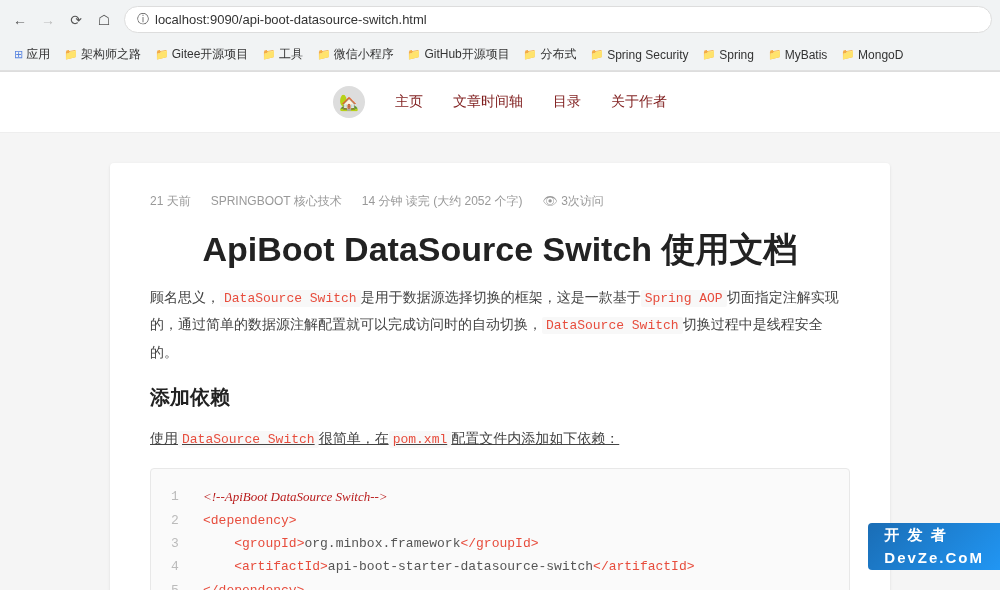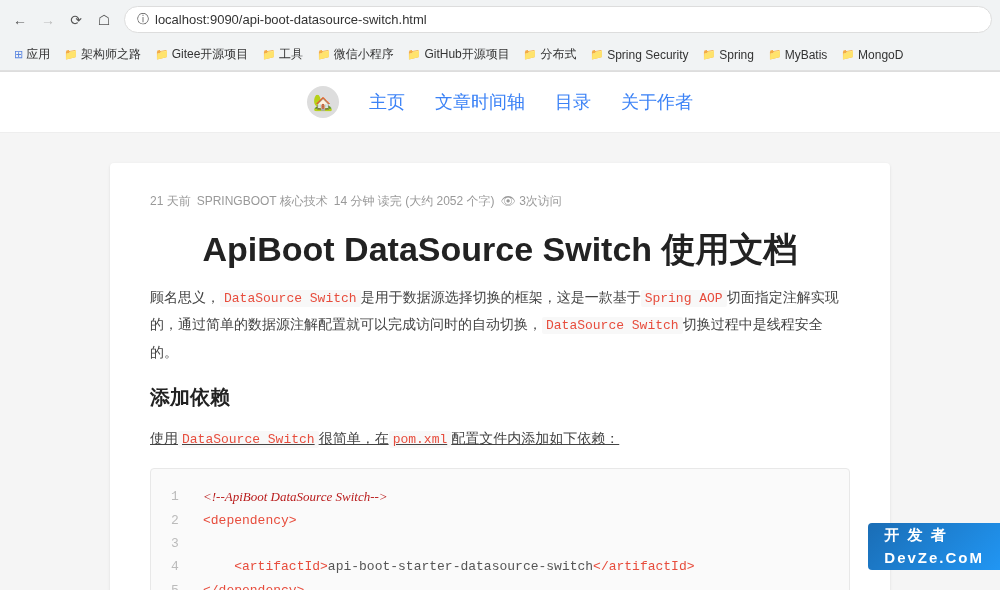--- a/index.html
+++ b/index.html
@@ -49,32 +49,32 @@
     
     .site-nav {
       display: flex; align-items: center; justify-content: center; gap: 30px;
       padding: 14px 20px; background: #fff; border-bottom: 1px solid #eee;
     }
     .site-logo {
       width: 32px; height: 32px; background: #ddd; border-radius: 50%;
       display: flex; align-items: center; justify-content: center; font-size: 16px;
     }
     .nav-link {
-      color: #3b82f6; text-decoration: none; font-size: 18px; cursor: pointer;
+      color: #7f1d1d; text-decoration: none; font-size: 14px; cursor: pointer;
     }
 
     
     .article-container {
       max-width: 780px; margin: 30px auto; background: #fff;
       padding: 30px 40px 40px; border-radius: 4px; box-shadow: 0 1px 3px rgba(0,0,0,0.1);
       position: relative;
     }
 
     .article-meta {
-      font-size: 12px; color: #999; margin-bottom: 16px; display: flex; gap: 6px; align-items: flex-end;
+      font-size: 12px; color: #999; margin-bottom: 16px; display: flex; gap: 20px; align-items: flex-end;
     }
     .meta-tag {
       color: #999; font-size: 12px;
     }
 
     .article-title {
       font-size: 34px; font-weight: bold; color: #222; margin-bottom: 10px; line-height: 1.4; text-align: center;
     }
 
     .article-intro {
@@ -218,20 +218,21 @@
       <div class="code-line">
         <span class="line-num">1</span>
         <span class="line-content xml-comment">&lt;!--ApiBoot DataSource Switch--&gt;</span>
       </div>
       <div class="code-line">
         <span class="line-num">2</span>
         <span class="line-content"><span class="xml-tag">&lt;dependency&gt;</span></span>
       </div>
       <div class="code-line">
         <span class="line-num">3</span>
+        <span class="line-content">&nbsp;&nbsp;&nbsp;&nbsp;<span class="xml-tag">&lt;groupId&gt;</span><span class="xml-text">org.minbox.framework</span><span class="xml-tag">&lt;/groupId&gt;</span></span>
       </div>
       <div class="code-line">
         <span class="line-num">4</span>
         <span class="line-content">&nbsp;&nbsp;&nbsp;&nbsp;<span class="xml-tag">&lt;artifactId&gt;</span><span class="xml-text">api-boot-starter-datasource-switch</span><span class="xml-tag">&lt;/artifactId&gt;</span></span>
       </div>
       <div class="code-line">
         <span class="line-num">5</span>
         <span class="line-content"><span class="xml-tag">&lt;/dependency&gt;</span></span>
       </div>
     </div>

